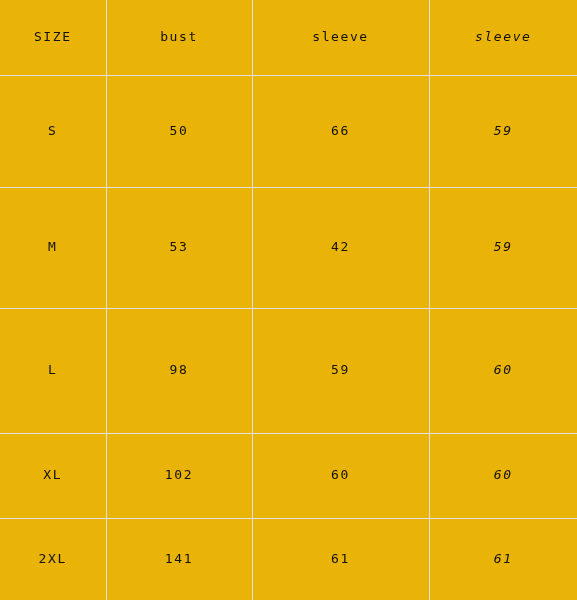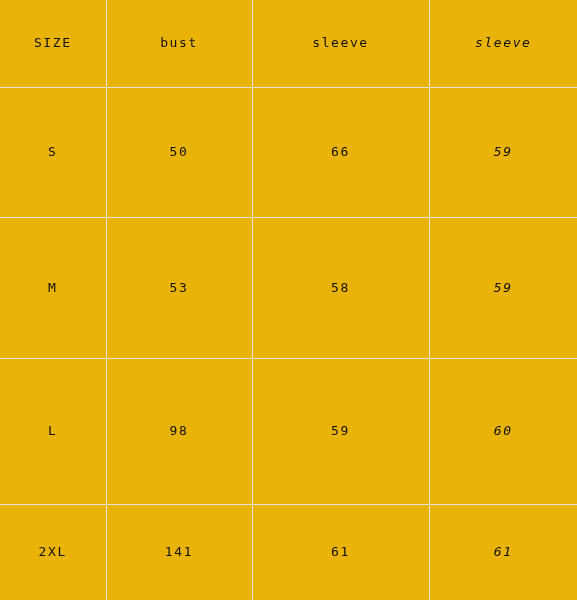--- a/index.html
+++ b/index.html
@@ -109,21 +109,21 @@
     </tr>
 
     <tr class="r-1">
       <td>
         <span class="cell-text">M</span>
       </td>
       <td>
         <span class="cell-text">53</span>
       </td>
       <td>
-        <span class="cell-text">58</span>
+        <span class="cell-text">42</span>
       </td>
       <td class="col-last">
         <span class="cell-text">59</span>
       </td>
     </tr>
 
     <tr class="r-2">
       <td>
         <span class="cell-text">L</span>
       </td>
@@ -131,20 +131,34 @@
         <span class="cell-text">98</span>
       </td>
       <td>
         <span class="cell-text">59</span>
       </td>
       <td class="col-last">
         <span class="cell-text">60</span>
       </td>
     </tr>
 
+    <tr class="r-3">
+      <td>
+        <span class="cell-text">XL</span>
+      </td>
+      <td>
+        <span class="cell-text">102</span>
+      </td>
+      <td>
+        <span class="cell-text">60</span>
+      </td>
+      <td class="col-last">
+        <span class="cell-text">60</span>
+      </td>
+    </tr>
 
     <tr class="r-4 row-last">
       <td>
         <span class="cell-text">2XL</span>
       </td>
       <td>
         <span class="cell-text">141</span>
       </td>
       <td>
         <span class="cell-text">61</span>

